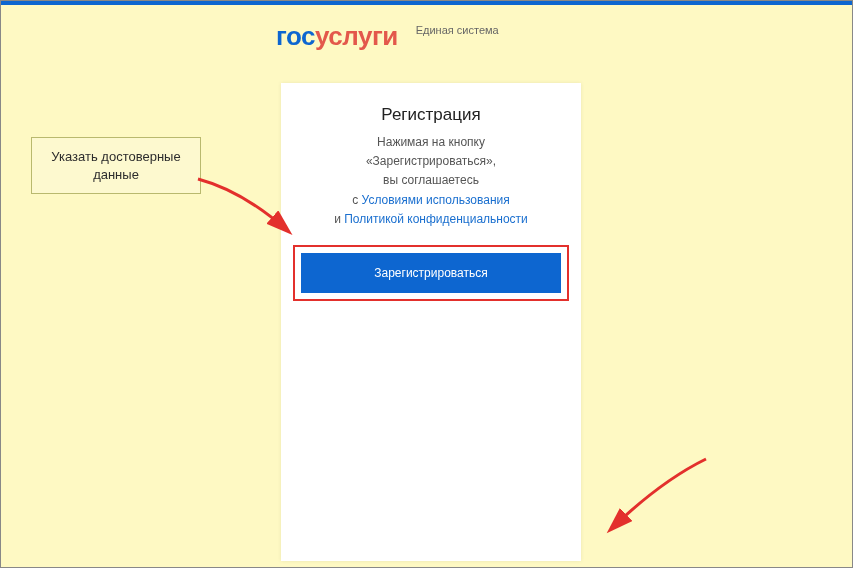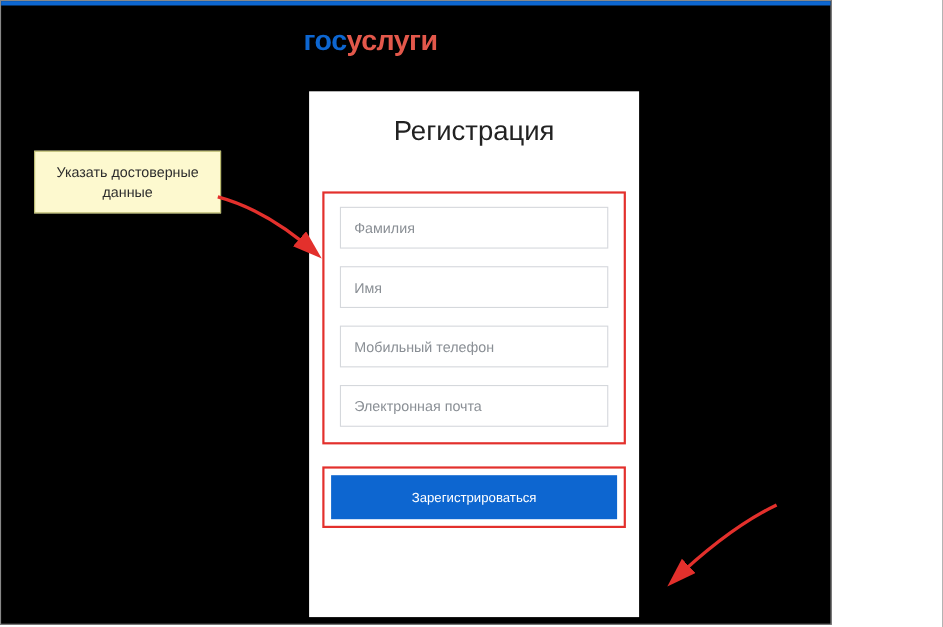--- a/index.html
+++ b/index.html
@@ -7,23 +7,23 @@
     font-family: Arial, Helvetica, sans-serif;
     background: #fff;
     width: 857px;
     height: 570px;
     position: relative;
     overflow: hidden;
   }
   .outer-border {
     position: absolute;
     top: 0; left: 0;
-    width: 756px; height: 568px;
+    width: 853px; height: 568px;
     border: 1px solid #888;
-    background: #000000;
+    background: #fef9c3;
   }
   .top-bar {
     position: absolute;
     top: 0; left: 0; right: 0;
     height: 4px;
     background: #0d66d0;
   }
   .header {
     position: absolute;
     top: 20px;
@@ -51,24 +51,24 @@
     top: 82px;
     left: 280px;
     width: 300px;
     height: 478px;
     background: #fff;
     box-shadow: 0 0 4px rgba(0,0,0,0.08);
     padding: 22px 0 0 0;
     text-align: center;
   }
   .card h1 {
-    font-size: 25px;
+    font-size: 17px;
     font-weight: 400;
     color: #222;
-    margin-bottom: 40px;
+    margin-bottom: 8px;
   }
   .form-box {
     margin: 0 12px 20px 12px;
     border: 2px solid #e3302c;
     padding: 12px 14px 10px 14px;
   }
   .field {
     width: 100%;
     height: 38px;
     border: 1px solid #d5d8dc;
@@ -136,33 +136,35 @@
 <body>
 
 <div class="outer-border">
   <div class="top-bar"></div>
 
   <div class="header">
     <div class="logo">
       <span class="blue">гос</span><span class="red">услуги</span>
     </div>
     <div class="subtitle">
+      <div>Единая система</div>
     </div>
   </div>
 
   <div class="card">
     <h1>Регистрация</h1>
 
-    <div class="form-box">
-      <input class="field" placeholder="Фамилия" style="">
-      <input class="field" placeholder="Имя" style="">
-      <input class="field" placeholder="Мобильный телефон" style="">
-      <input class="field" placeholder="Электронная почта" style="">
+
+    <div class="agree">
+      <span>Нажимая на кнопку</span><br>
+      <span>«Зарегистрироваться»,</span><br>
+      <span>вы соглашаетесь</span><br>
+      <span>с </span><a href="#">Условиями использования</a><br>
+      <span>и </span><a href="#">Политикой конфиденциальности</a>
     </div>
-
 
     <div class="btn-box">
       <button class="btn">Зарегистрироваться</button>
     </div>
   </div>
 
   <div class="callout">Указать достоверные данные</div>
 
   <svg class="arrow1" viewBox="0 0 110 80">
     <defs>

